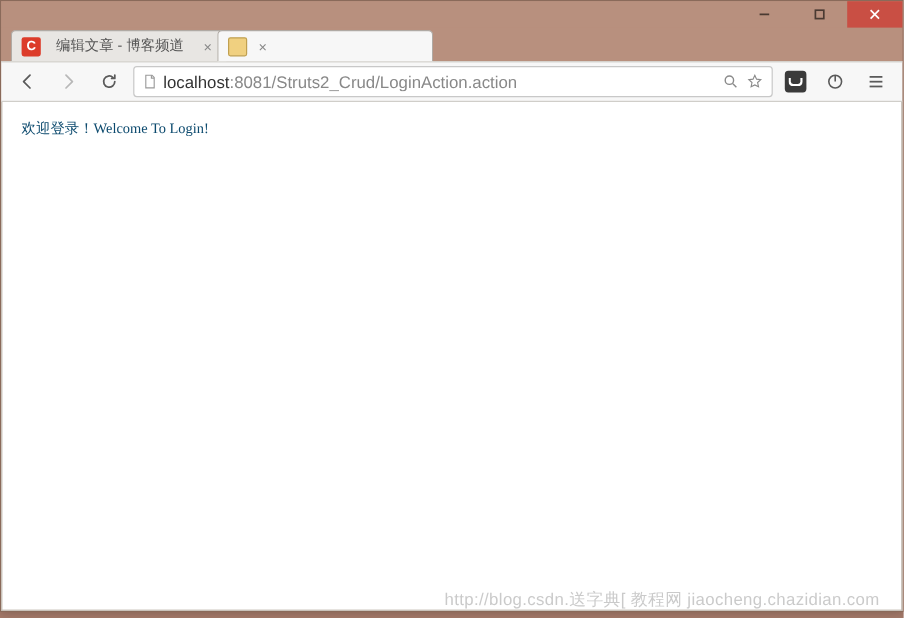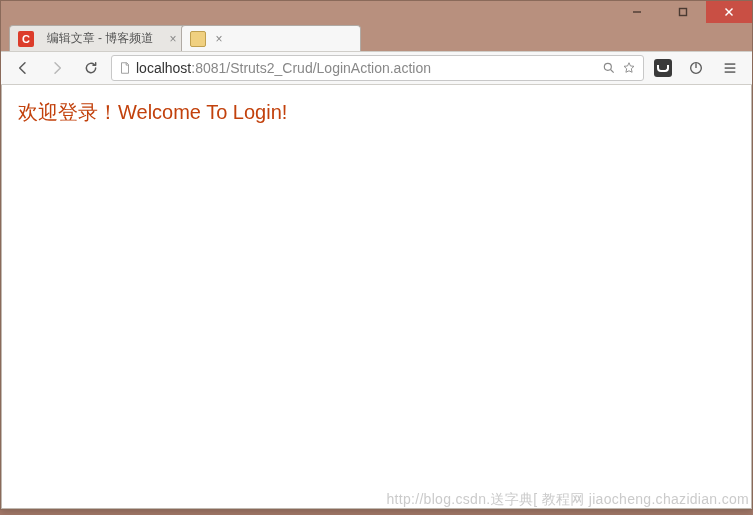--- a/index.html
+++ b/index.html
@@ -176,28 +176,28 @@
       border-radius: 0 0 4px 4px;
     }
     .content {
       background: #fff;
       height: 424px;
       padding: 14px 16px;
       border: 1px solid #c0b8b0;
       border-top: none;
     }
     .welcome-text {
-      font-family: Liberation Sans, sans-serif;
-      font-size: 20px;
-      color: #c2410c;
+      font-family: Liberation Serif, serif;
+      font-size: 12px;
+      color: #0c4a6e;
     }
     .watermark {
       position: absolute;
       bottom: 6px;
-      right: 4px;
+      right: 20px;
       font-size: 14px;
       color: rgba(180,180,180,0.7);
       font-family: Arial, sans-serif;
       letter-spacing: 0.3px;
     }
   </style>
 </head>
 <body>
 
 <div class="window">

